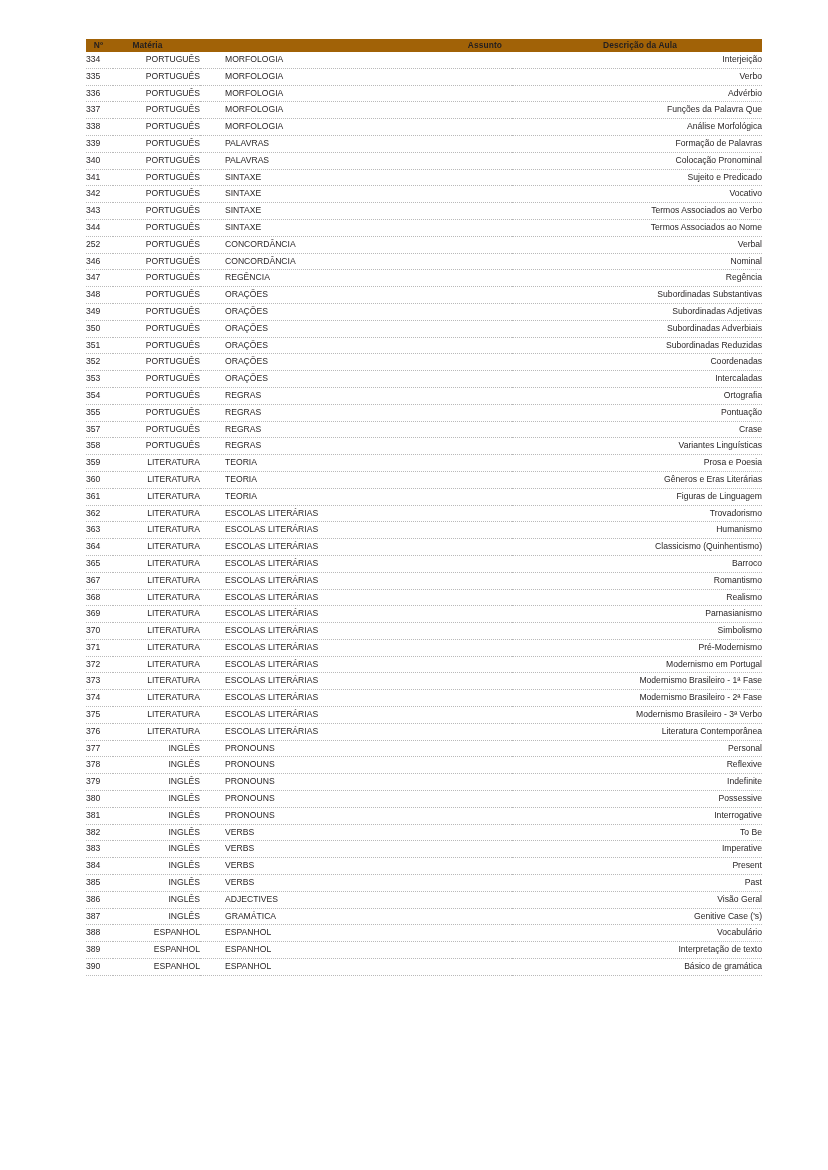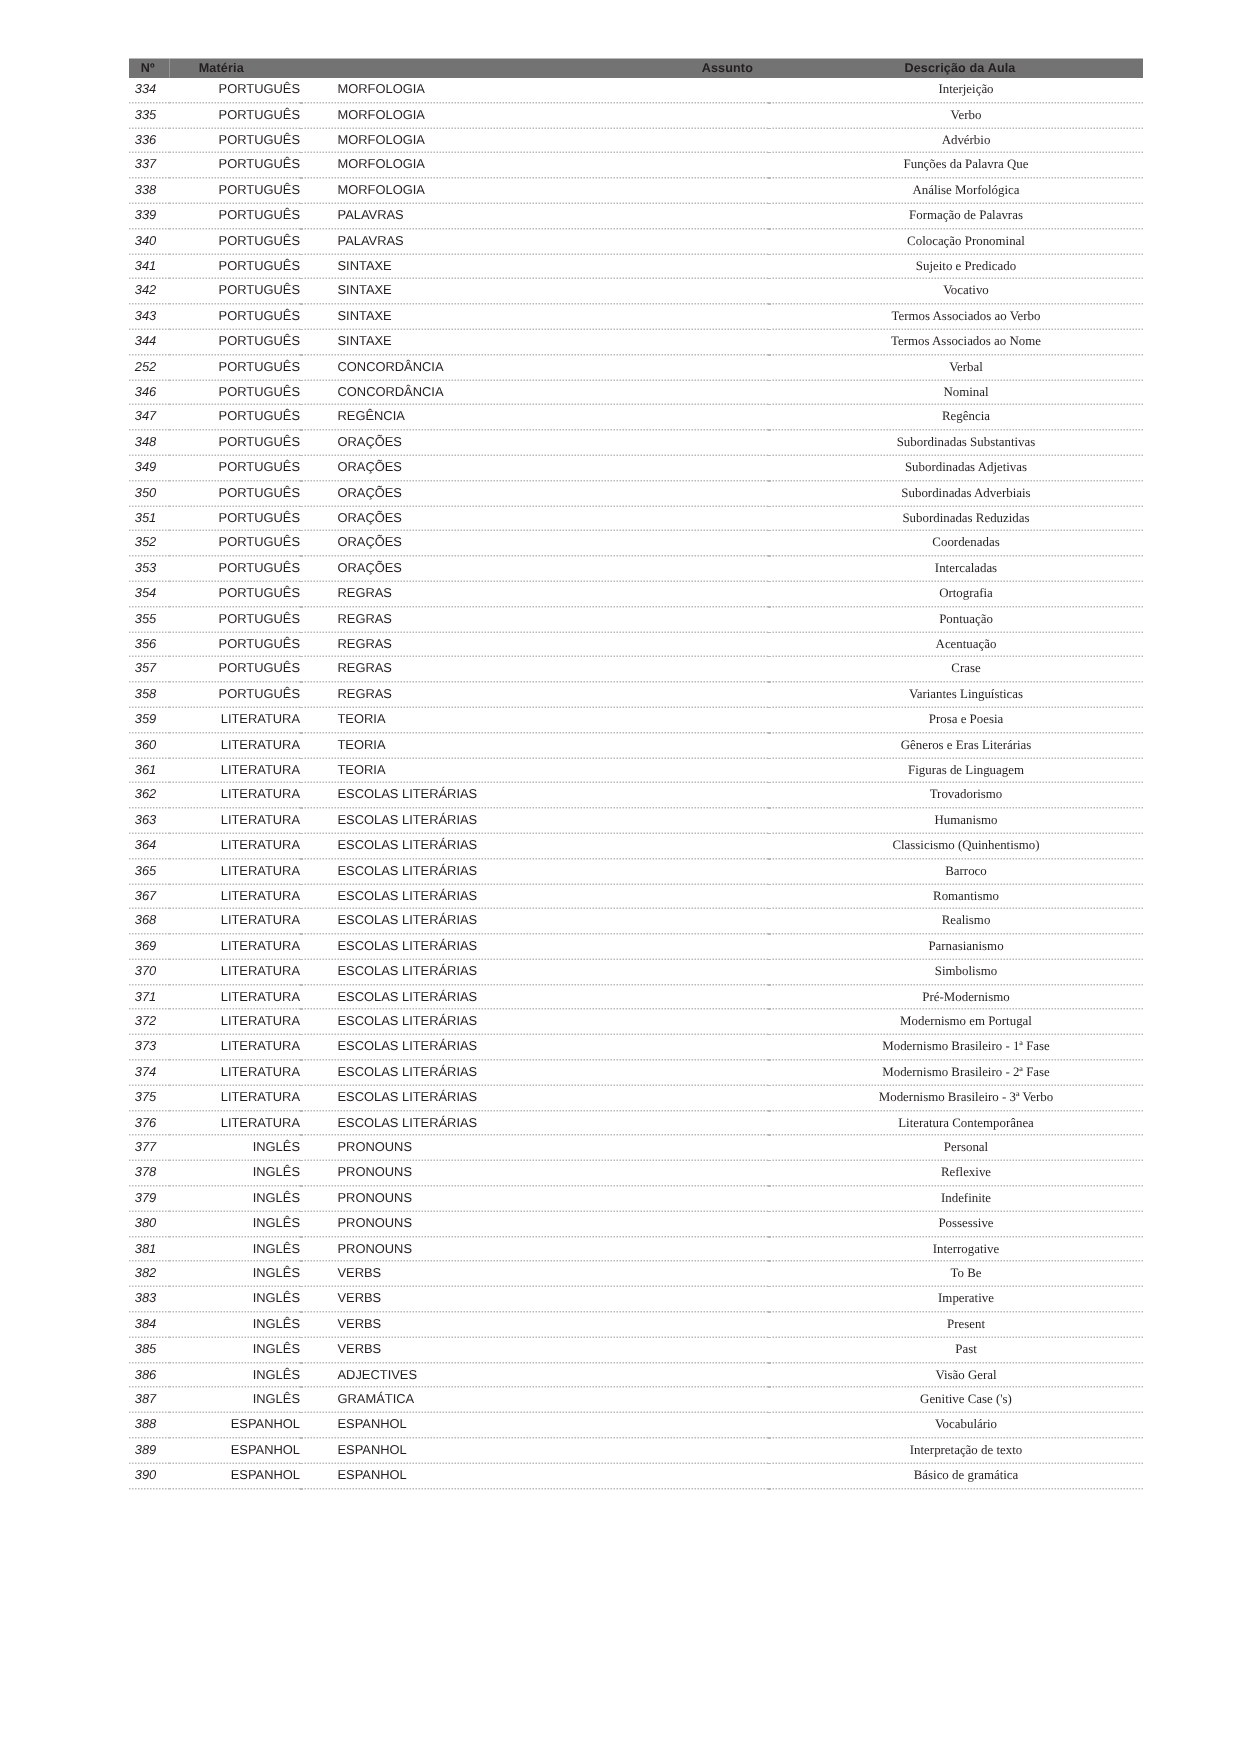--- a/index.html
+++ b/index.html
@@ -30,21 +30,21 @@
     border-collapse: collapse;
     width: 676px;
     table-layout: fixed;
   }
   table.curriculum col.c-num   { width: 27px; }
   table.curriculum col.c-mat   { width: 87px; }
   table.curriculum col.c-ass   { width: 312px; }
   table.curriculum col.c-desc  { width: 250px; }
 
   thead th {
-    background: #737373;
+    background: #a16207;
     color: #231f20;
     font-size: 8.4px;
     font-weight: bold;
     height: 13px;
     padding: 0;
     line-height: 13px;
     letter-spacing: 0.1px;
     border: none;
     vertical-align: middle;
   }
@@ -60,24 +60,24 @@
     font-size: 8.6px;
     color: #231f20;
     height: 15.8px;
     line-height: 15.8px;
     padding: 0;
     border-bottom: 1px dotted #b9b9b9;
     vertical-align: middle;
     white-space: nowrap;
     overflow: hidden;
   }
-  tbody td.td-num  { text-align: center;  padding-right: 5px; font-style: italic; }
+  tbody td.td-num  { text-align: left;  padding-right: 5px; }
   tbody td.td-mat  { text-align: right;   padding-left: 2px; }
   tbody td.td-ass  { text-align: left;   padding-left: 25px; }
-  tbody td.td-desc { text-align: center;   padding-left: 14px; font-family: Liberation Serif, serif; }
+  tbody td.td-desc { text-align: right;   padding-left: 14px; }
 </style>
 </head>
 <body>
 
 <div class="page">
   <div class="table-wrap">
     <table class="curriculum">
       <colgroup>
         <col class="c-num">
           <col class="c-mat">
@@ -219,26 +219,20 @@
             <td class="td-ass">REGRAS</td>
             <td class="td-desc">Ortografia</td>
           </tr>
           <tr>
             <td class="td-num">355</td>
             <td class="td-mat">PORTUGUÊS</td>
             <td class="td-ass">REGRAS</td>
             <td class="td-desc">Pontuação</td>
           </tr>
           <tr>
-            <td class="td-num">356</td>
-            <td class="td-mat">PORTUGUÊS</td>
-            <td class="td-ass">REGRAS</td>
-            <td class="td-desc">Acentuação</td>
-          </tr>
-          <tr>
             <td class="td-num">357</td>
             <td class="td-mat">PORTUGUÊS</td>
             <td class="td-ass">REGRAS</td>
             <td class="td-desc">Crase</td>
           </tr>
           <tr>
             <td class="td-num">358</td>
             <td class="td-mat">PORTUGUÊS</td>
             <td class="td-ass">REGRAS</td>
             <td class="td-desc">Variantes Linguísticas</td>

